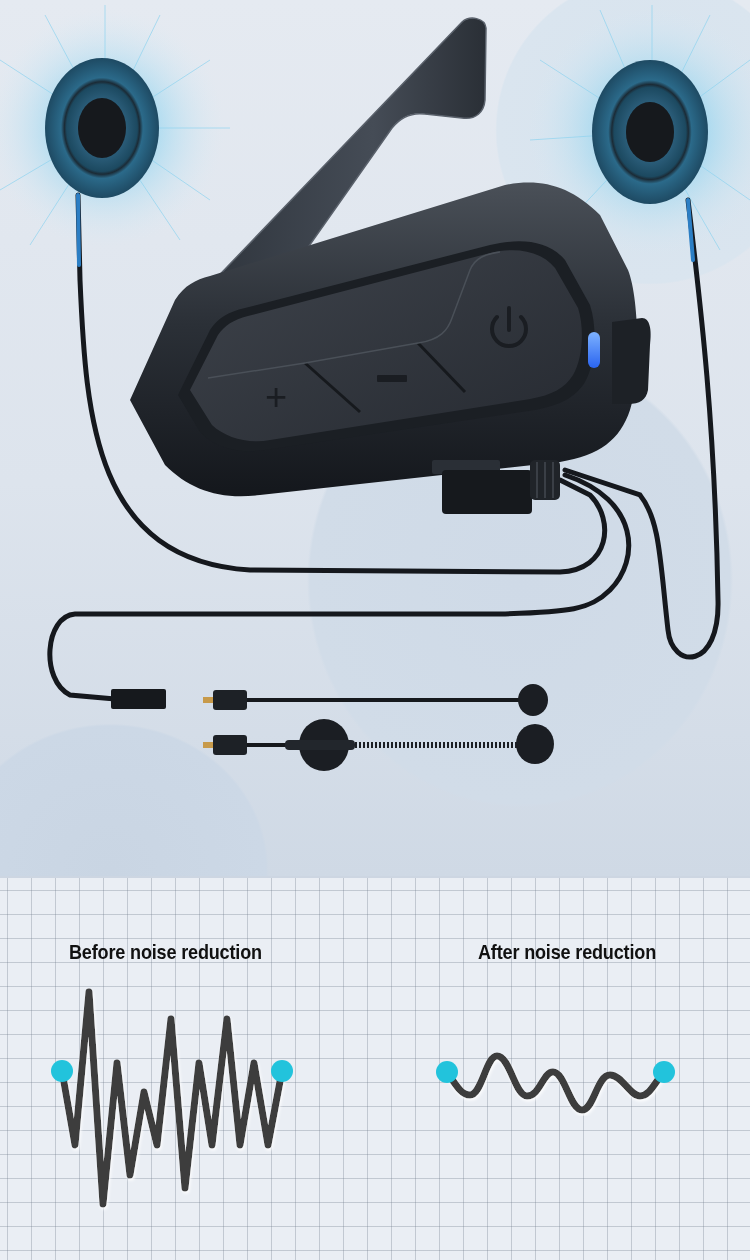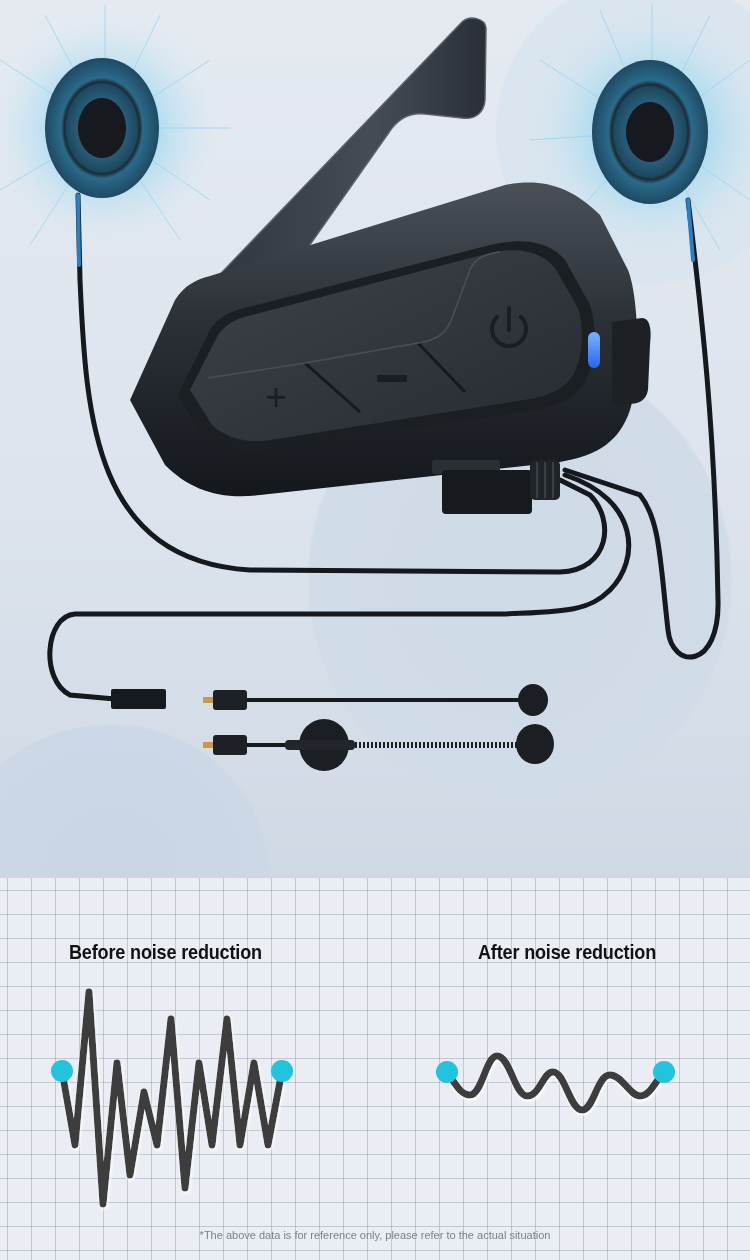--- a/index.html
+++ b/index.html
@@ -206,14 +206,13 @@
       <circle cx="282" cy="1069" r="11" fill="#22c3dc"></circle>
     </g>
 
     <g>
       <path filter="url(#sh)" fill="none" stroke="#3c3c3c" stroke-width="7" stroke-linecap="round" d="M447 1070 C 457 1085, 462 1093, 470 1093 C 482 1093, 486 1054, 497 1054 C 510 1054, 515 1094, 527 1094 C 540 1094, 543 1070, 553 1070 C 565 1070, 570 1108, 582 1108 C 594 1108, 597 1073, 610 1073 C 622 1073, 630 1094, 640 1094 C 650 1094, 655 1080, 664 1070"></path>
       <circle cx="447" cy="1070" r="11" fill="#22c3dc"></circle>
       <circle cx="664" cy="1070" r="11" fill="#22c3dc"></circle>
     </g>
   </svg>
 
-  <div class="disclaimer">*The above data is for reference only, please refer to the actual situation</div>
 </div>
 
 </body></html>

